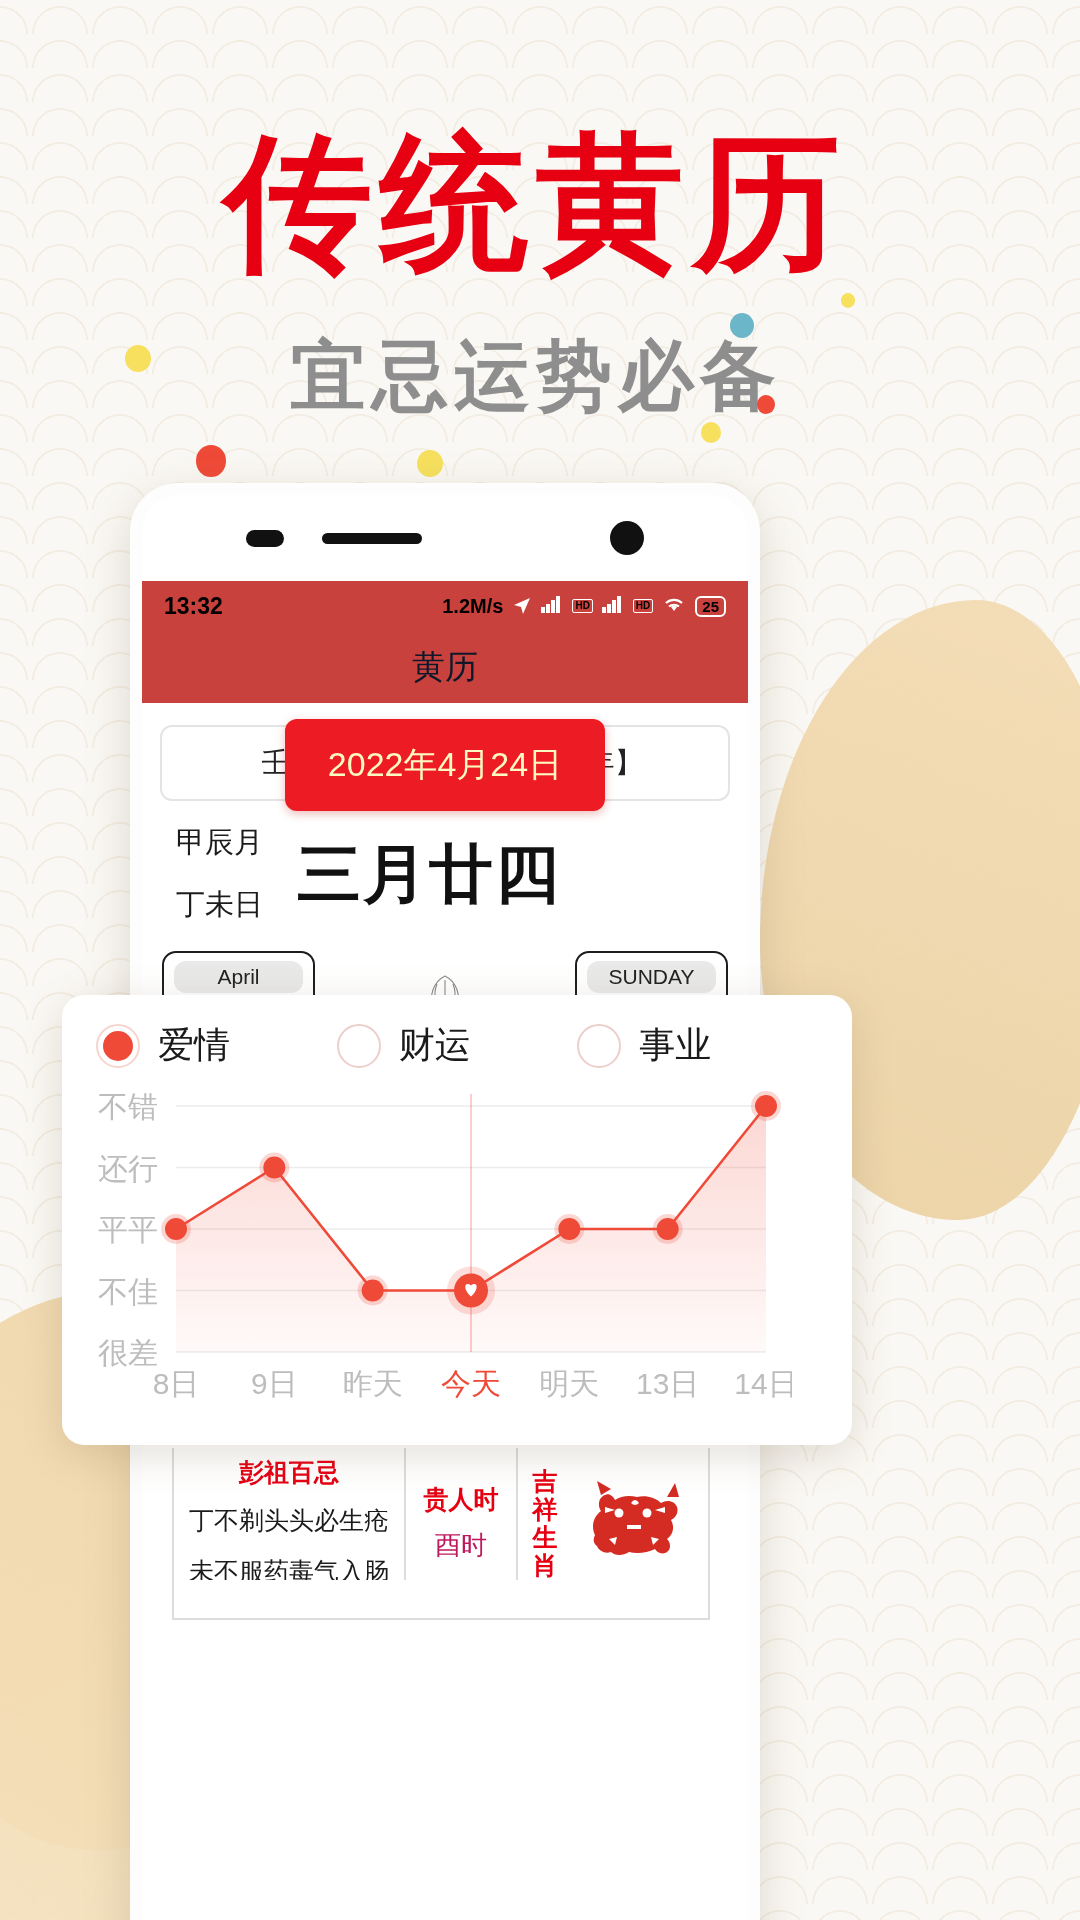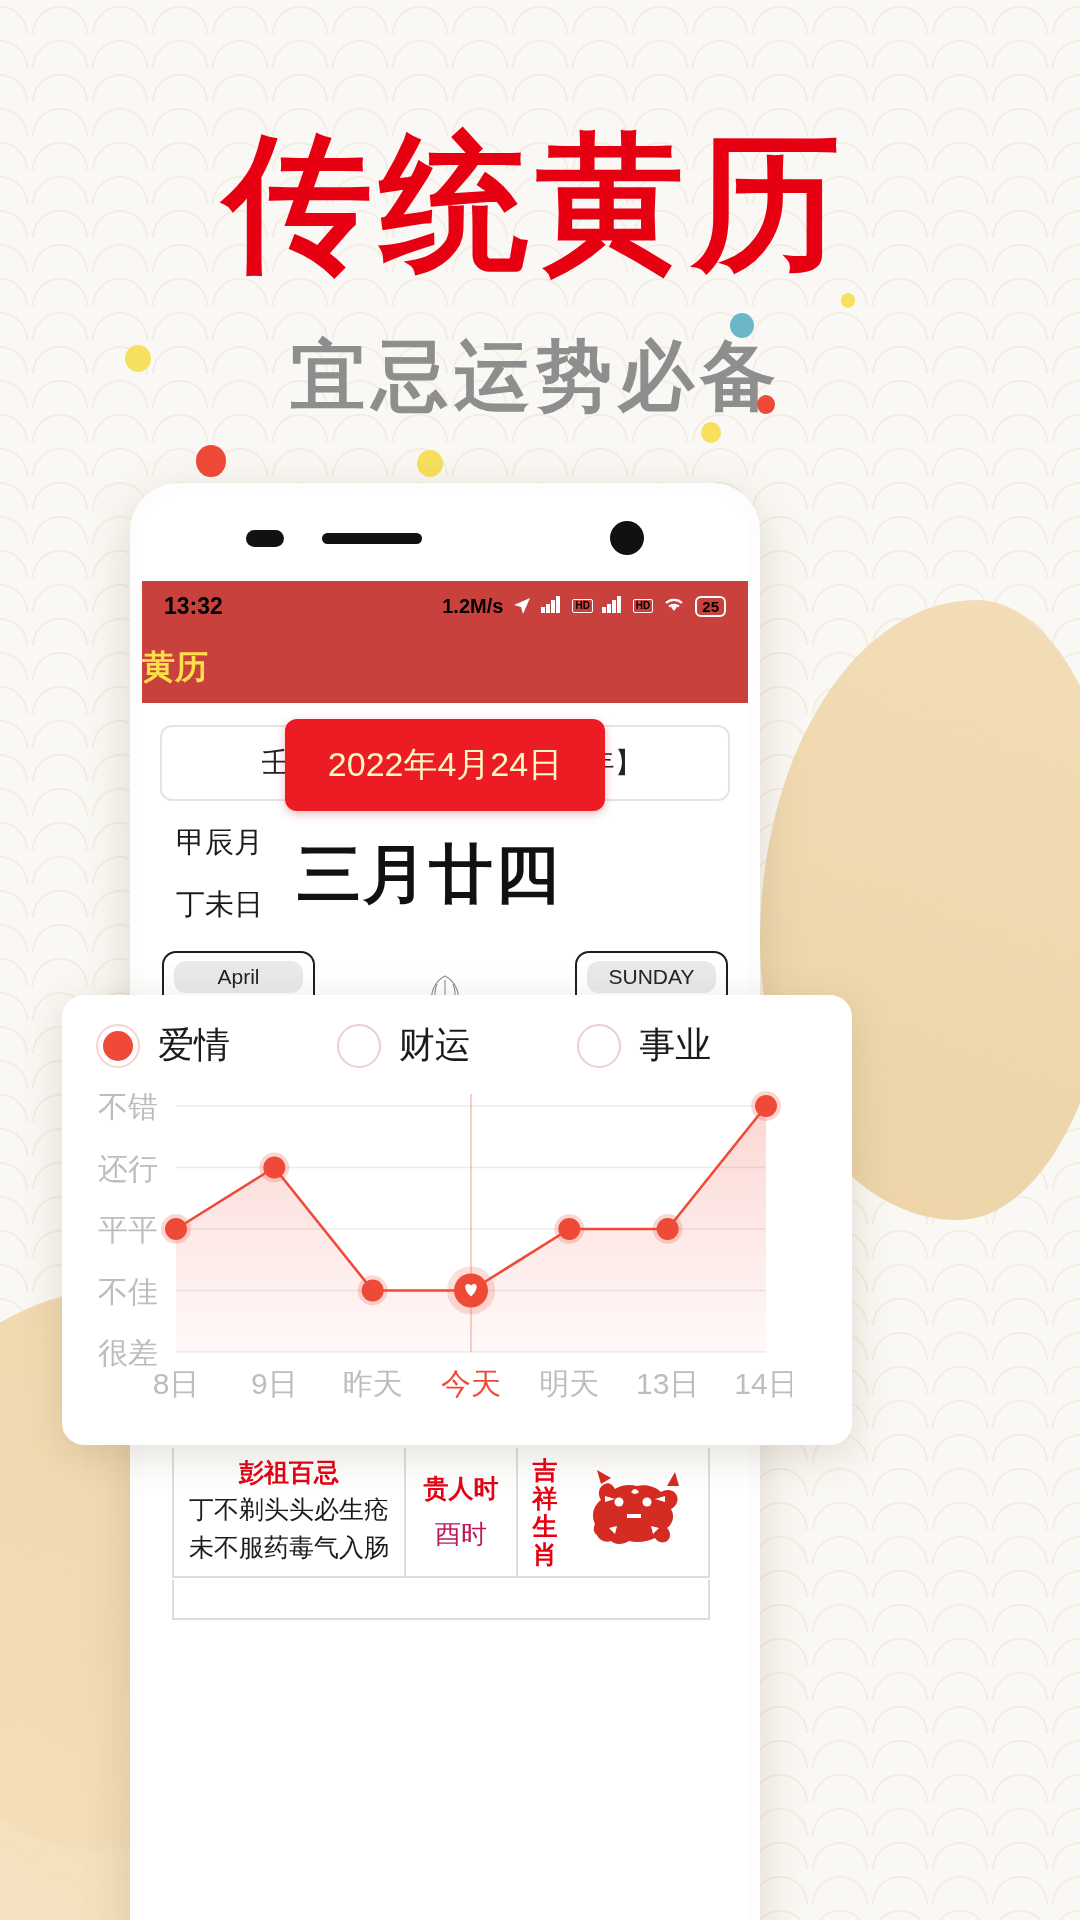--- a/index.html
+++ b/index.html
@@ -87,24 +87,23 @@
     font-size:23px; font-weight:bold;
   }
   #status-right{ margin-left:auto; display:flex; align-items:center; gap:9px; font-size:20px;}
   .hd-badge{ font-size:10px; font-weight:bold; border:1px solid #fff; border-radius:2px;
              padding:0 2px; line-height:12px;}
   .wifi{ font-size:21px; }
   .batt{ border:2px solid #fff; border-radius:6px; padding:0 5px; font-size:15px; font-weight:bold;}
 
   
   #app-title-bar{
-    height:72px; background:#c9413d; color:#fde047;
-    display:flex; align-items:center; justify-content:flex-start;
+    height:72px; background:#c9413d; color:#0f172a;
+    display:flex; align-items:center; justify-content:center;
     font-size:33px;
-    font-weight:bold;
   }
 
   
   #date-row{
     margin:22px 18px 0 18px; height:76px;
     border:2px solid #e4e4e4; border-radius:12px;
     display:flex; align-items:stretch; position:relative;
     background:#fff;
   }
   .date-side{
@@ -162,21 +161,21 @@
   
   #bottom-table{
     position:absolute; left:172px; top:1448px; width:538px;
     border:2px solid #dcdcdc; border-top:none;
     display:flex; background:#fff; min-height:130px;
   }
   .bt-cell{ border-right:2px solid #dcdcdc; padding:8px 6px; text-align:center; }
   .bt-cell:last-child{ border-right:none; }
   #bt-pengzu{ flex:0 0 232px; }
   #bt-pengzu .bt-title{ color:#e60012; font-size:25px; font-weight:bold; }
-  #bt-pengzu .bt-line{ font-size:25px; color:#1b1b1b; line-height:1.35; margin-top:4px;}
+  #bt-pengzu .bt-line{ font-size:25px; color:#1b1b1b; line-height:1.35; margin-top:17px;font-family:Liberation Mono, monospace;}
   #bt-guiren{ flex:0 0 112px; display:flex; flex-direction:column; justify-content:center; gap:12px;}
   #bt-guiren .bt-title{ color:#e60012; font-size:25px; font-weight:bold;}
   #bt-guiren .bt-val{ font-size:26px; color:#be185d;}
   #bt-zodiac{ flex:1; display:flex; align-items:center; justify-content:center; gap:16px;}
   #bt-zodiac .bt-vtitle{
     color:#e60012; font-size:25px; font-weight:bold; width:28px; line-height:1.12;
   }
   #tiger-svg{ flex:0 0 auto; }
   #bottom-strip{
     position:absolute; left:172px; top:1580px; width:538px; height:40px;

